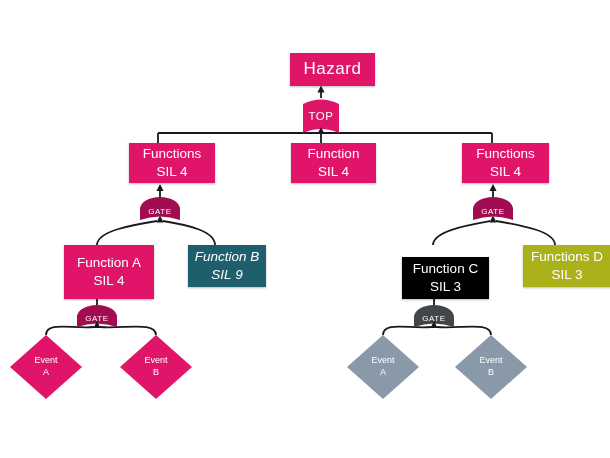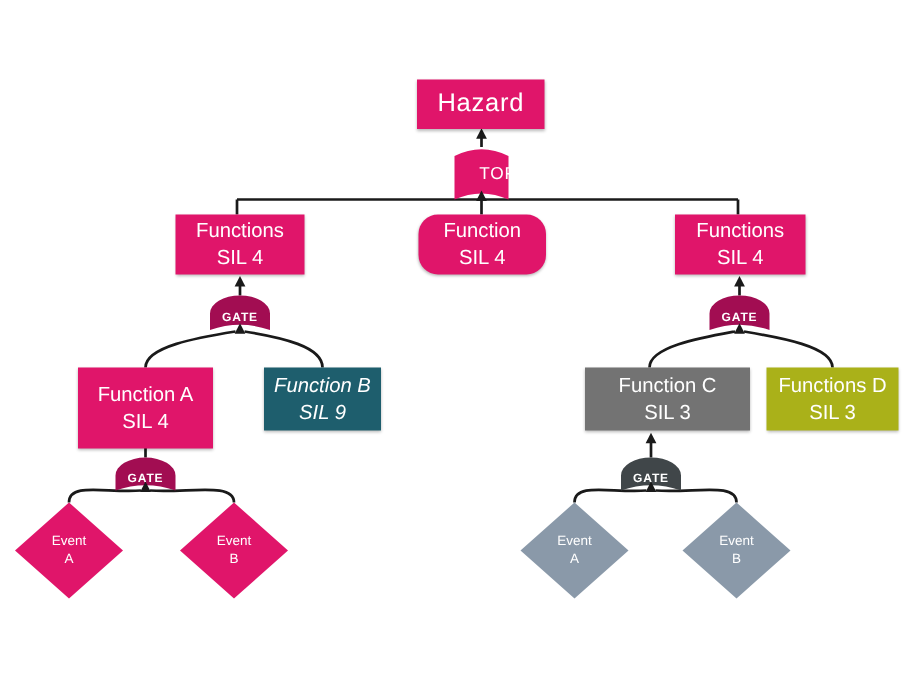--- a/index.html
+++ b/index.html
@@ -4,30 +4,30 @@
 <style>
   html,body{margin:0;padding:0;background:#ffffff;}
   .stage{
     position:relative;width:610px;height:458px;background:#ffffff;overflow:hidden;
     font-family:"Liberation Sans", sans-serif;
   }
   .stage svg{position:absolute;left:0;top:0;}
   .box{
     position:absolute;color:#fff;display:flex;flex-direction:column;
     justify-content:center;gap:3px;text-align:center;
-    font-size:13.5px;line-height:1.1;box-shadow:0 1px 2px rgba(0,0,0,.28);
+    font-size:13.5px;line-height:1.1;box-shadow:0 1px 2px rgba(0,0,0,.28);margin-left:12px;
   }
   .box-hazard{font-size:17px;letter-spacing:.5px;}
   .gate-label{
-    position:absolute;color:#fff;text-align:left;font-size:8px;font-weight:700;
+    position:absolute;color:#fff;text-align:left;font-size:8px;font-weight:400;
     letter-spacing:.6px;display:flex;align-items:center;justify-content:center;
   }
   .top-label{
     position:absolute;color:#fff;text-align:center;font-size:11.5px;letter-spacing:.5px;
-    display:flex;align-items:center;justify-content:center;font-weight:400;margin-left:11px;
+    display:flex;align-items:center;justify-content:center;font-weight:400;
   }
   .event-label{
     position:absolute;color:#fff;text-align:center;font-size:9px;line-height:1.3;
     display:flex;flex-direction:column;align-items:center;justify-content:center;
   }
 </style>
 </head>
 <body>
 
 <div class="stage">
@@ -81,41 +81,41 @@
 
   <div class="box box-hazard" style="left: 278px; top: 53px; width: 85px; height: 33px; background: rgb(224, 21, 106);">
     <span>Hazard</span>
   </div>
 
   <div class="box" style="left: 117px; top: 143px; width: 86px; height: 40px; background: rgb(224, 21, 106);">
     <span>Functions</span>
     <span>SIL 4</span>
   </div>
 
-  <div class="box" style="left: 279px; top: 143px; width: 85px; height: 40px; background: rgb(224, 21, 106); border-radius: 13px;">
+  <div class="box" style="left: 279px; top: 143px; width: 85px; height: 40px; background: rgb(224, 21, 106);">
     <span>Function</span>
     <span>SIL 4</span>
   </div>
 
   <div class="box" style="left: 450px; top: 143px; width: 87px; height: 40px; background: rgb(224, 21, 106);">
     <span>Functions</span>
     <span>SIL 4</span>
   </div>
 
   <div class="box" style="left: 52px; top: 245px; width: 90px; height: 54px; background: rgb(224, 21, 106);">
     <span>Function A</span>
     <span>SIL 4</span>
   </div>
 
   <div class="box" style="left: 176px; top: 245px; width: 78px; height: 42px; background: rgb(30, 94, 109); font-style: italic;">
     <span>Function B</span>
     <span>SIL 9</span>
   </div>
 
-  <div class="box" style="left: 390px; top: 245px; width: 110px; height: 42px; background: #737373;">
+  <div class="box" style="left: 390px; top: 257px; width: 87px; height: 42px; background: #000000;">
     <span>Function C</span>
     <span>SIL 3</span>
   </div>
 
   <div class="box" style="left: 511px; top: 245px; width: 88px; height: 42px; background: rgb(170, 177, 25);">
     <span>Functions D</span>
     <span>SIL 3</span>
   </div>
 
   <div class="top-label" style="left:303px;top:102px;width:36px;height:28px;">TOP</div>

